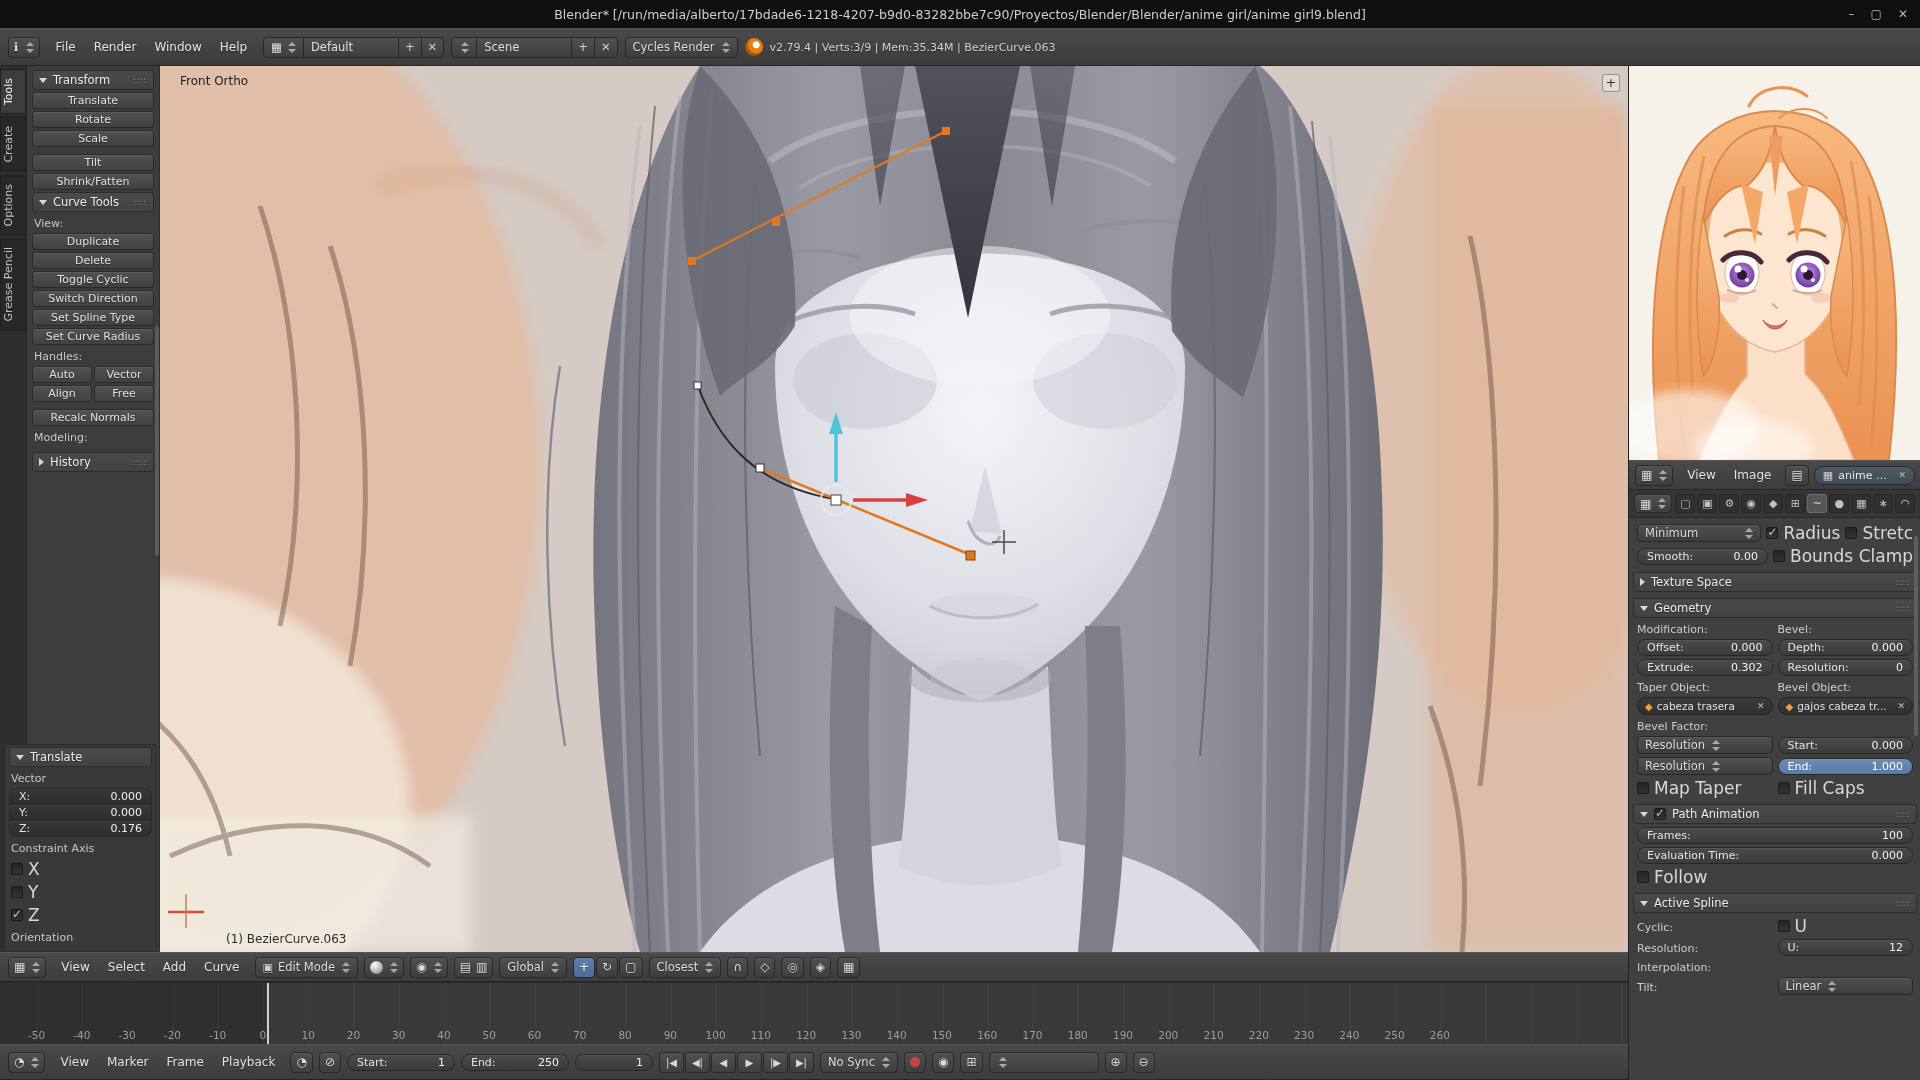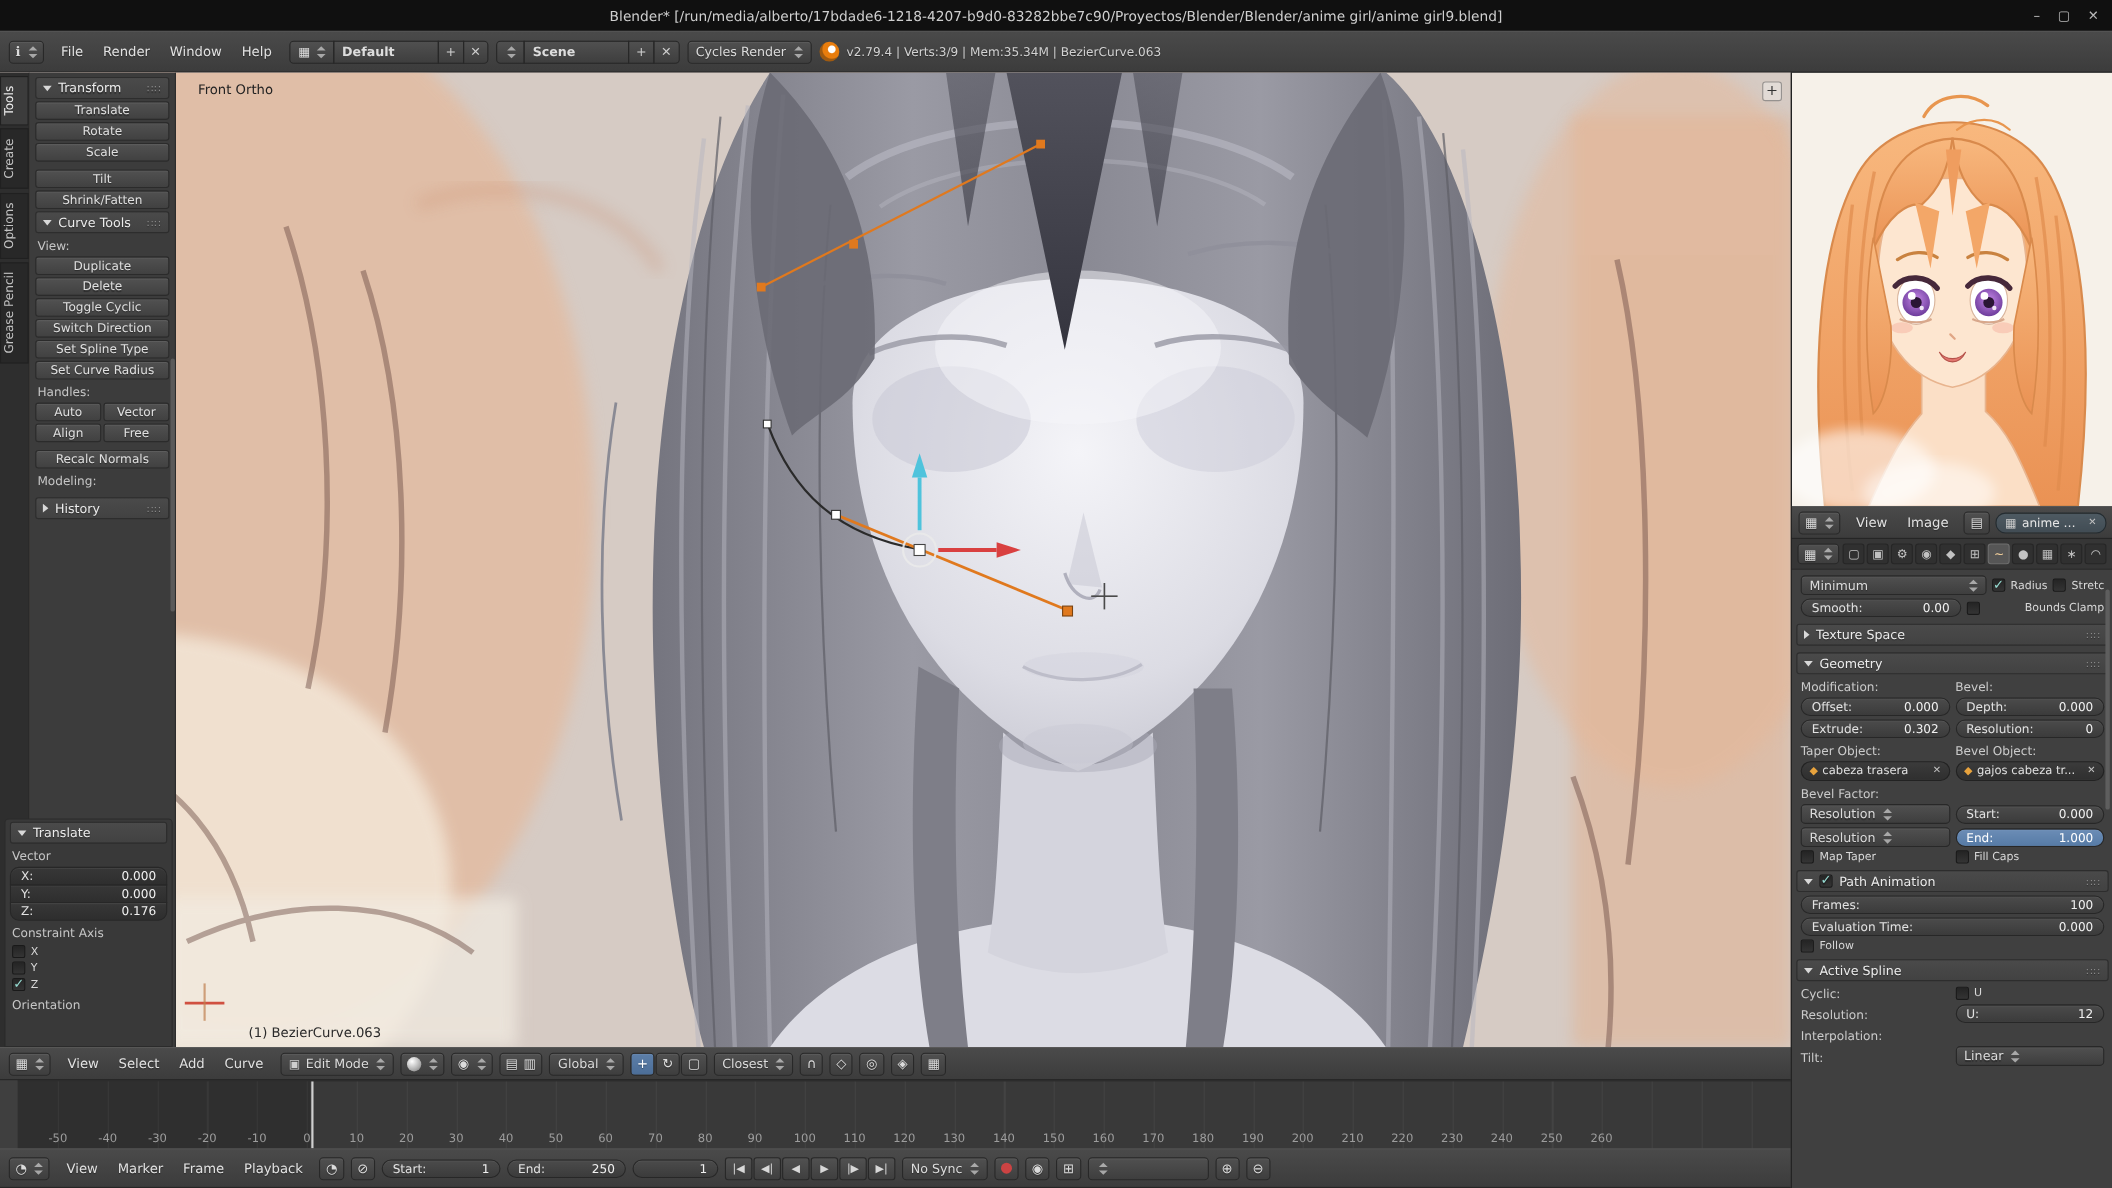--- a/index.html
+++ b/index.html
@@ -27,33 +27,33 @@
        box-shadow:inset 0 1px 0 rgba(255,255,255,.07);text-shadow:0 1px 1px rgba(0,0,0,.4);padding:0 2px;}
   .num{display:flex;justify-content:space-between;align-items:center;background:linear-gradient(#4b4b4b,#3b3b3b);
        border:1px solid #272727;border-radius:9px;height:17px;padding:0 9px;font-size: 11px;color:#e2e2e2;
        box-shadow:inset 0 1px 0 rgba(255,255,255,.06);white-space:nowrap;}
   .num .val{color:#f0f0f0;}
   .num.sel{background:linear-gradient(#6c8db6,#567ba6);color:#fff;}
   .num.sel .val{color:#fff;}
   .cb{width:12px;height:12px;background:linear-gradient(#242424,#343434);border:1px solid #191919;border-radius:2px;
       position:relative;flex:none;}
   .cb.on::after{content:"\2713";position:absolute;left:0px;top:-3px;font-size:12px;color:#96dcd2;}
-  .cbrow{display:flex;align-items:center;gap:5px;font-size:10px;color:#d8d8d8;white-space:nowrap;}
+  .cbrow{display:flex;align-items:center;gap:5px;font-size:17px;color:#d8d8d8;white-space:nowrap;}
   .phead{display:flex;align-items:center;gap:6px;height:20px;padding:0 6px;color:#ececec;font-size:11.5px;
        background:linear-gradient(#4a4a4a,#424242);border:1px solid #2d2d2d;border-radius:3px;
        text-shadow:0 1px 1px rgba(0,0,0,.4);}
   .slabel{font-size:11px;color:#c6c6c6;padding:3px 2px 1px;}
   .plabel{font-size:11px;color:#cbcbcb;padding:2px 0 0;}
   .f1{flex:1;justify-content:space-between;}
   .join{display:flex;align-items:center;}
   .dd-seg{background:linear-gradient(#505050,#3e3e3e);border:1px solid #272727;height:21px;display:flex;
        align-items:center;gap:4px;padding:0 7px;margin-left:-1px;font-size:11.5px;}
   .join .dd-seg:first-child{border-radius:4px 0 0 4px;margin-left:0;}
   .join .dd-seg:last-child{border-radius:0 4px 4px 0;}
-  .jfield{min-width:96px;font-weight:bold;}
+  .jfield{min-width:96px;}
   .jbtn{padding:0 6px;color:#cfcfcf;}
 
   
   #titlebar{position:absolute;top:0;left:0;width:1920px;height:28px;background:#101010;display:flex;
        align-items:center;justify-content:center;color:#cfcfcf;font-size:12.5px;}
   .wctl{position:absolute;right:12px;display:flex;gap:16px;color:#b8b8b8;font-size:12px;}
 
   
   #infobar{position:absolute;top:28px;left:0;width:1920px;height:38px;display:flex;align-items:center;gap:7px;padding:0 8px;}
   #blender-logo{width:18px;height:18px;border-radius:50%;flex:none;
@@ -90,21 +90,21 @@
   .axisrows{display:flex;flex-direction:column;gap:3px;padding:1px 2px;}
 
   
   #vp-header{position:absolute;top:952px;left:0;width:1628px;height:30px;display:flex;align-items:center;
        gap:6px;padding:0 8px;}
   .sphere{width:13px;height:13px;border-radius:50%;flex:none;
        background:radial-gradient(circle at 35% 30%, #ffffff, #a9a9a9 65%, #6f6f6f);}
   .micon{color:#cfcfcf;font-size:11px;}
 
   
-  #ruler{position:absolute;top:982px;left:16px;width:1628px;height:62px;background:#393939;border-top:1px solid #2a2a2a;
+  #ruler{position:absolute;top:982px;left:0;width:1628px;height:62px;background:#393939;border-top:1px solid #2a2a2a;
        overflow:hidden;background-image:repeating-linear-gradient(90deg,rgba(255,255,255,.05) 0 1px,transparent 1px 45.28px);
        background-position:36.6px 0;text-decoration:underline;}
   .preshade{position:absolute;left:0;top:0;bottom:0;width:266px;background:rgba(0,0,0,.16);}
   .cfline{position:absolute;left:267px;top:0;bottom:0;width:2px;background:#cfcfcf;}
   .ruler-nums{position:absolute;left:14px;bottom:3px;display:flex;}
   .rnum{width:45.28px;text-align:center;font-size:10.5px;color:#9d9d9d;flex:none;}
   #tl-footer{position:absolute;top:1044px;left:0;width:1628px;height:36px;display:flex;align-items:center;
        gap:6px;padding:0 8px;}
   .pbrow{display:flex;gap:1px;}
   .pbtn{background:linear-gradient(#515151,#3f3f3f);border:1px solid #282828;border-radius:3px;color:#d8d8d8;

